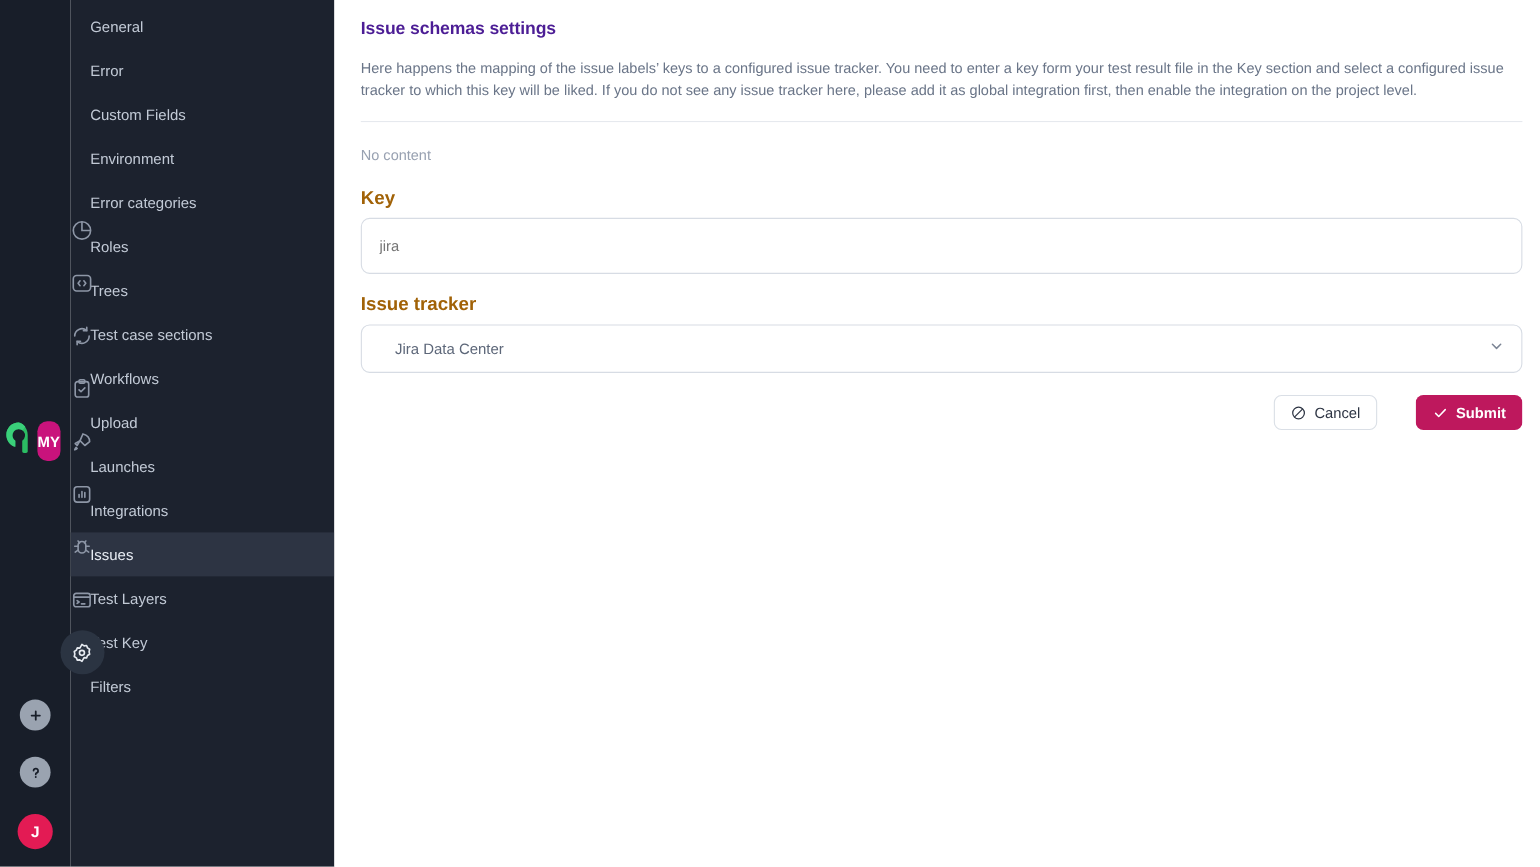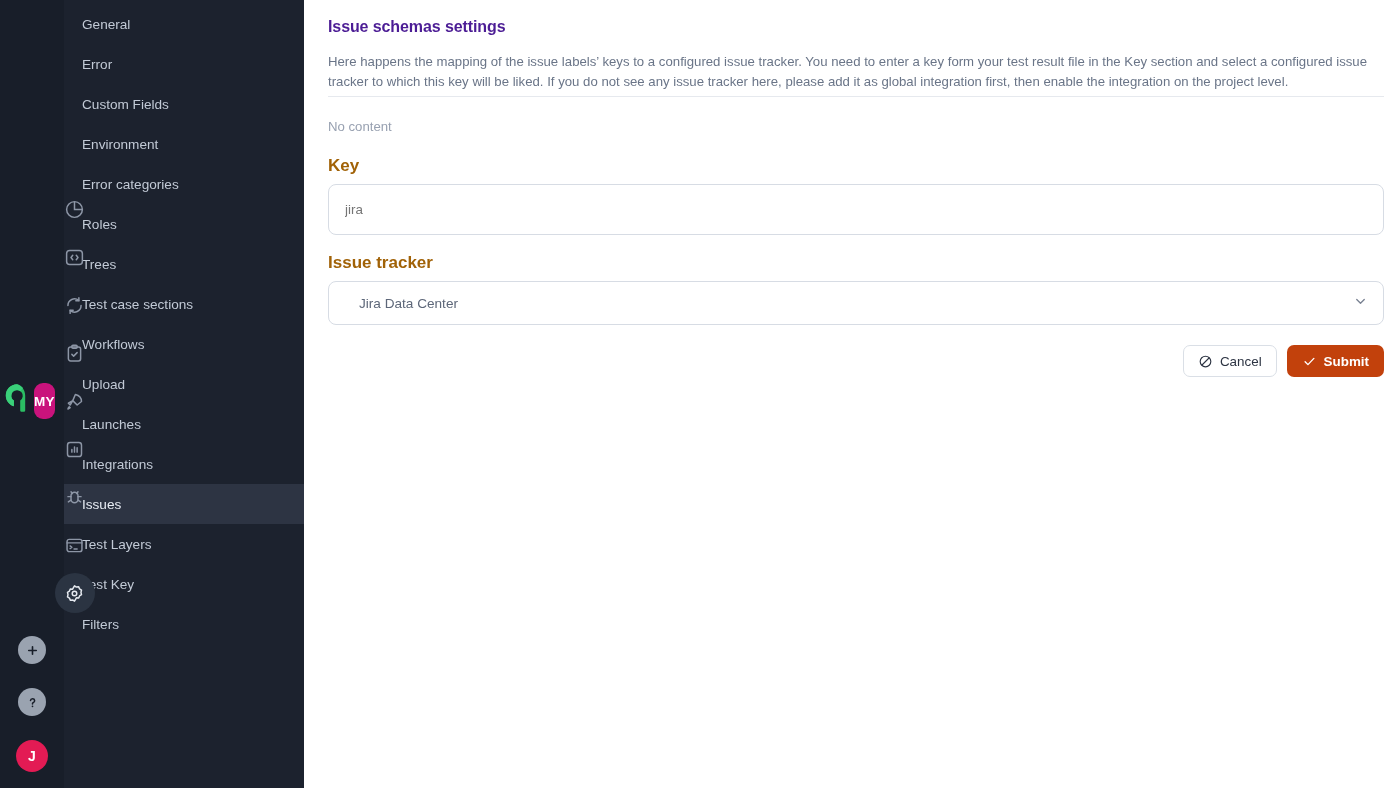--- a/index.html
+++ b/index.html
@@ -71,21 +71,21 @@
     flex: 1; height: 788px; background: #ffffff;
     padding: 18px 16px 0 24px;
     overflow: hidden;
   }
   .page-title {
     font-size: 16px; font-weight: 700; color: #4c1d95;
     letter-spacing: -.1px; margin-bottom: 16px;
   }
   .page-desc {
     font-size: 13.2px; line-height: 20px; color: #6a7588;
-    max-width: 1056px; margin-bottom: 4px;
+    max-width: 1056px; margin-bottom: 18px;
   }
   .divider { height: 1px; background: #e6e9ee; margin-bottom: 22px; }
   .no-content { font-size: 13.2px; color: #98a1b1; margin-bottom: 22px; }
 
   .field-label {
     font-size: 17px; font-weight: 700; color: #a16207;
     margin-bottom: 8px;
   }
   .text-input {
     width: 100%; height: 51px; border: 1px solid #d7dce4;
@@ -112,21 +112,21 @@
     display: flex; justify-content: flex-end; align-items: flex-end;
     gap: 10px; margin-top: 20px;
   }
   .btn {
     height: 32px; border-radius: 7px; display: flex; align-items: center;
     gap: 7px; padding: 0 14px; font-size: 13.4px;
     font-family: "Liberation Sans", sans-serif; cursor: pointer;
     border: 1px solid transparent;
   }
   .btn-cancel { background: #fff; border-color: #dadfe6; color: #2d3443; }
-  .btn-submit { background: #c2410c; color: #fff; font-weight: 600; }
+  .btn-submit { background: #be185d; color: #fff; font-weight: 600; margin-left: 25px; }
   .btn svg { display: block; }
 </style>
 </head>
 <body>
 
 <div class="app">
 
   <div class="rail">
 
     <div class="rail-logo">

